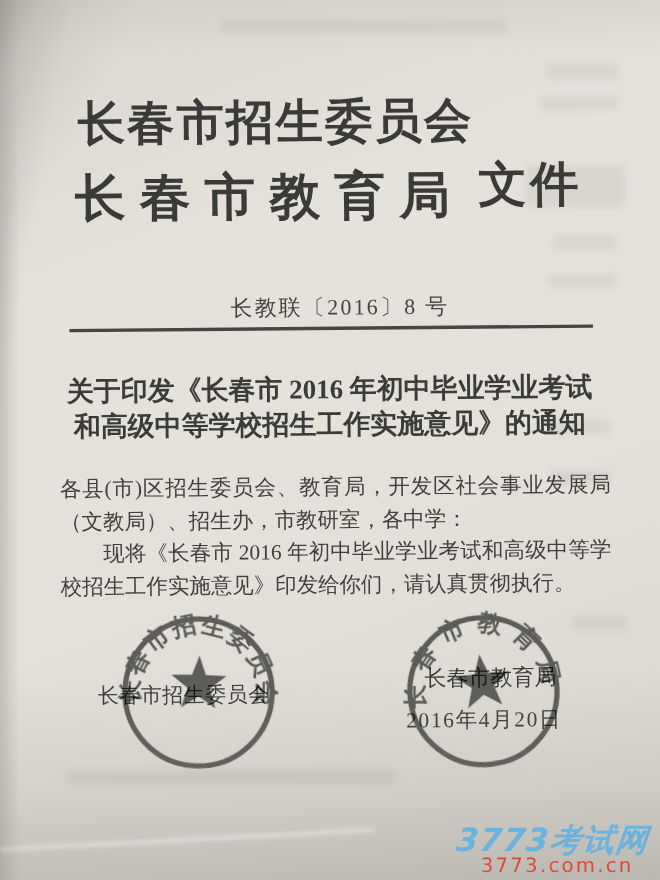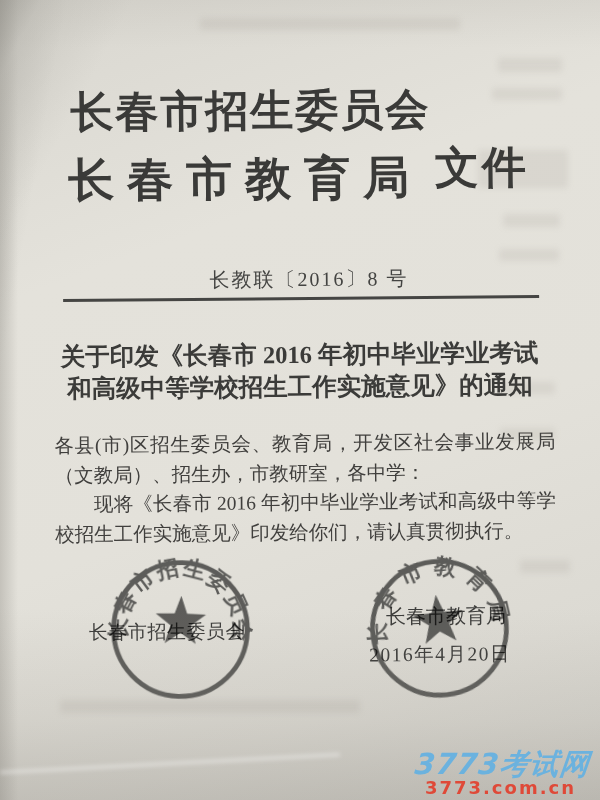--- a/index.html
+++ b/index.html
@@ -79,21 +79,21 @@
   .seal-text-wide{letter-spacing:13px;}
 
   .watermark{position:absolute;right:10px;bottom:2px;text-align:right;line-height:1.05;}
   .wm-name{
     display:block;font-family:"DejaVu Sans","Liberation Sans",sans-serif;
     font-size:29px;font-weight:bold;font-style:italic;letter-spacing:1px;
     color:var(--wm-name);transform:skewX(-6deg);opacity:.92;
   }
   .wm-url{
     display:block;font-family:"DejaVu Sans","Liberation Sans",sans-serif;
-    font-size:18px;font-weight:bold;letter-spacing:2px;
+    font-size:18px;font-weight:normal;letter-spacing:2px;
     color:var(--wm-url);padding-right:14px;opacity:.92;
   }
 </style>
 </head>
 <body>
 
 <div class="photo">
 
   <div class="ghost" style="left:200px;top:18px;width:260px;height:12px;"></div>
   <div class="ghost" style="left:498px;top:58px;width:64px;height:14px;"></div>

